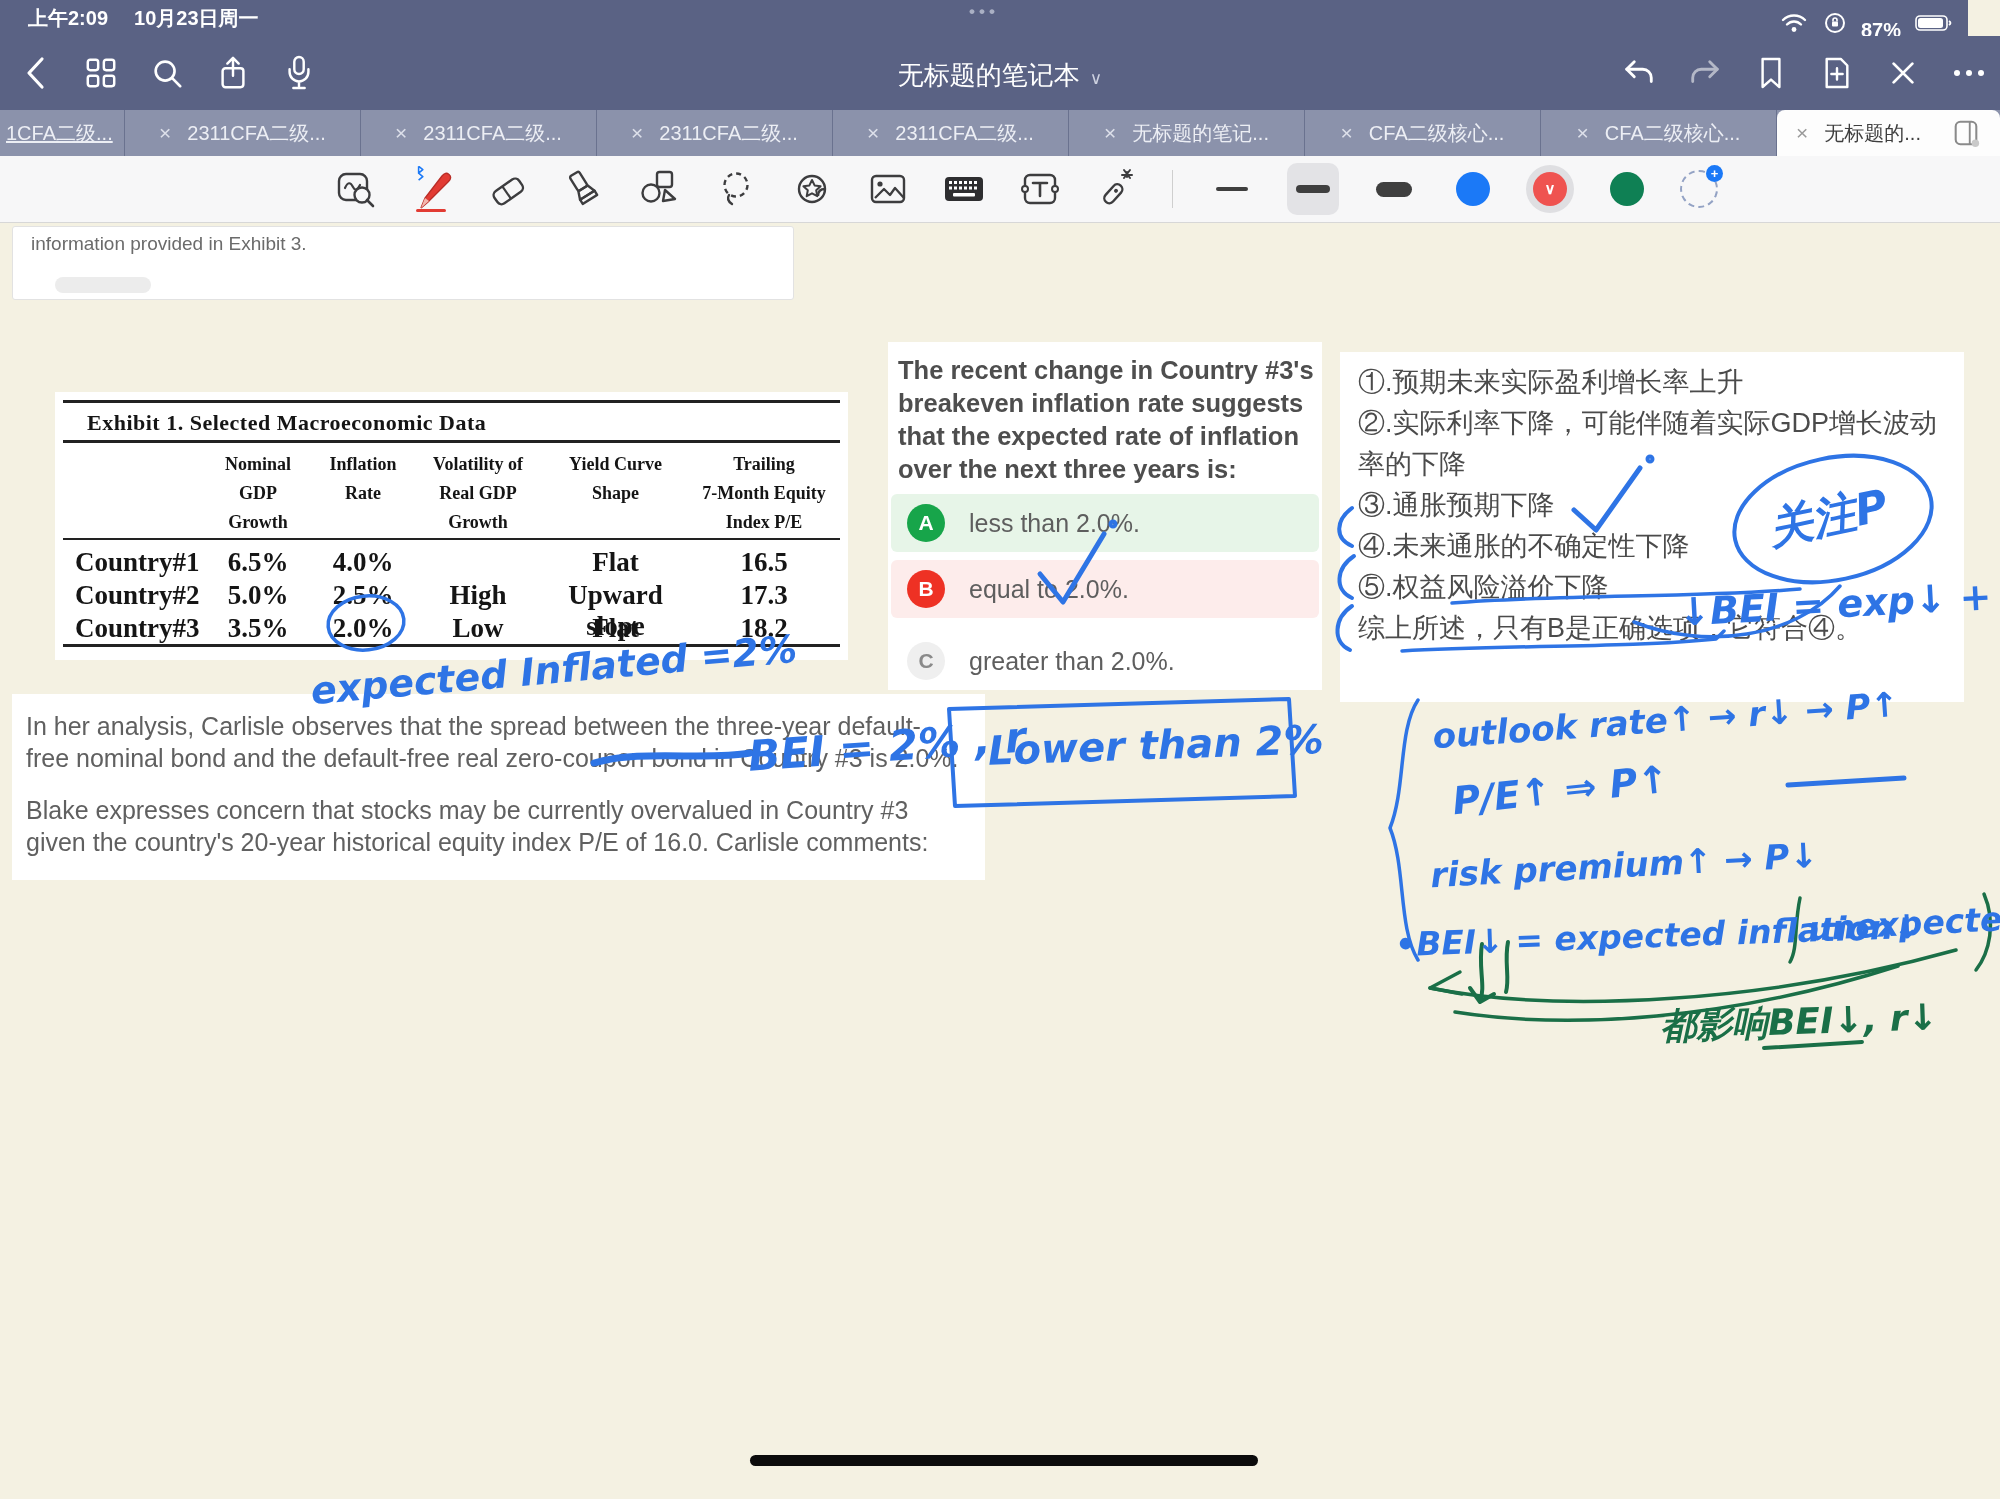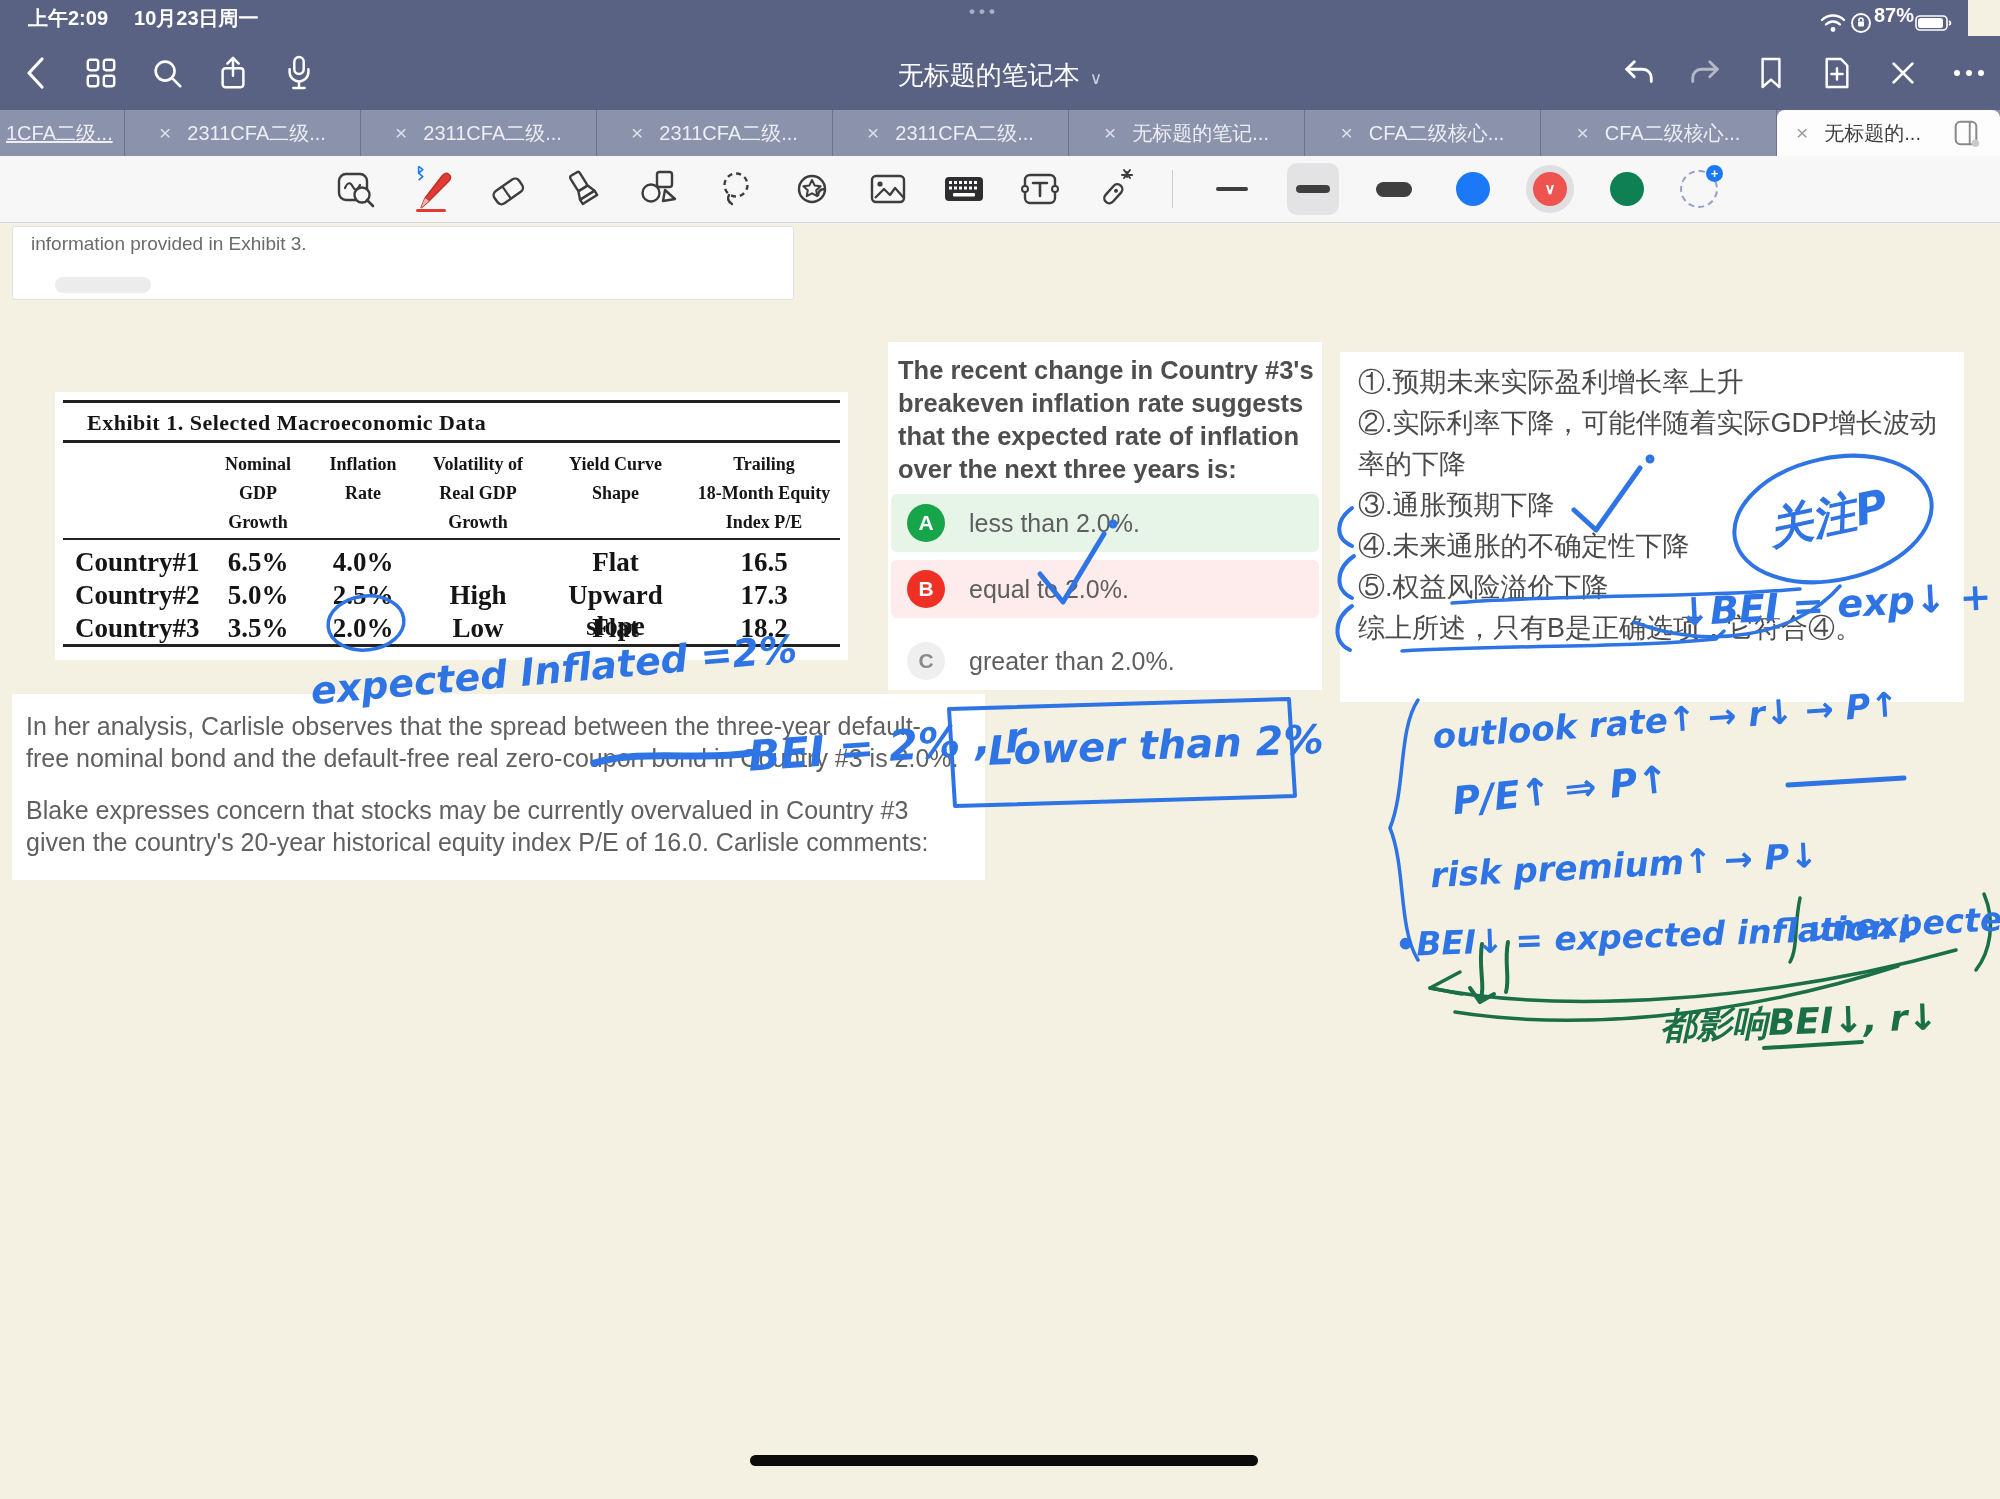--- a/index.html
+++ b/index.html
@@ -4,21 +4,21 @@
 <style>
   html,body{margin:0;padding:0;background:#333;}
   .screen{position:relative;width:2000px;height:1499px;overflow:hidden;
     font-family:"Liberation Sans",sans-serif;background:#f4f1e2;}
   
   .statusbar{position:absolute;left:0;top:0;width:1968px;height:36px;background:#5a6284;
     color:#fff;display:flex;align-items:center;font-size:20px;font-weight:700;z-index:5;}
   .sb-left{position:absolute;left:28px;top:5px;display:flex;gap:26px;}
   .sb-center{position:absolute;left:0;right:0;text-align:center;top:2px;color:#aab0c4;
     font-size:17px;letter-spacing:4px;font-weight:700;}
-  .sb-right{position:absolute;right:14px;top:4px;display:flex;align-items:flex-start;gap:0;}
+  .sb-right{position:absolute;right:14px;top:4px;display:flex;align-items:flex-end;gap:13px;}
   
   .navbar{position:absolute;left:0;top:36px;width:2000px;height:74px;background:#5a6284;z-index:5;}
   .nav-left{position:absolute;left:16px;top:18px;display:flex;gap:28px;align-items:center;}
   .nav-right{position:absolute;right:12px;top:18px;display:flex;gap:28px;align-items:center;}
   .nav-title{position:absolute;left:0;right:0;top:22px;text-align:center;color:#fff;
     font-size:26px;font-weight:500;}
   .nav-title .chev{color:#cdd1e0;font-size:17px;margin-left:10px;font-weight:400;}
   .icbtn{width:38px;height:38px;display:flex;align-items:center;justify-content:center;}
   
   .tabbar{position:absolute;left:0;top:110px;width:2000px;height:46px;background:#8b92ab;
@@ -396,21 +396,21 @@
 GDP
 Growth</div>
           <div>Inflation
 Rate</div>
           <div>Volatility of
 Real GDP
 Growth</div>
           <div>Yield Curve
 Shape</div>
           <div>Trailing
-18-Month Equity
+7-Month Equity
 Index P/E</div>
         </div>
       <div class="rule" style="top:146px;height:2px"></div>
       <div class="exrow" style="top:155px">
           <div>Country#1</div>
           <div>6.5%</div>
           <div>4.0%</div>
           <div></div>
           <div>Flat</div>
           <div>16.5</div>

